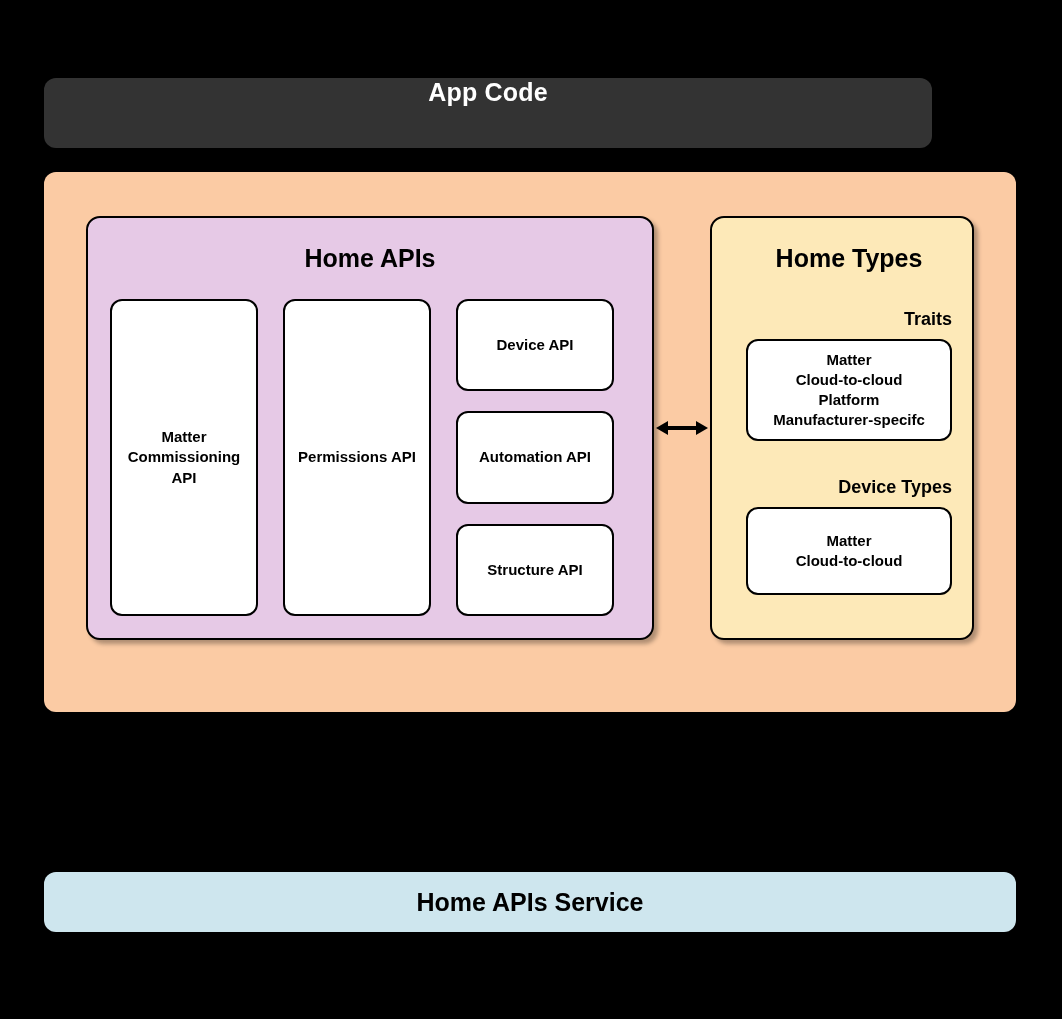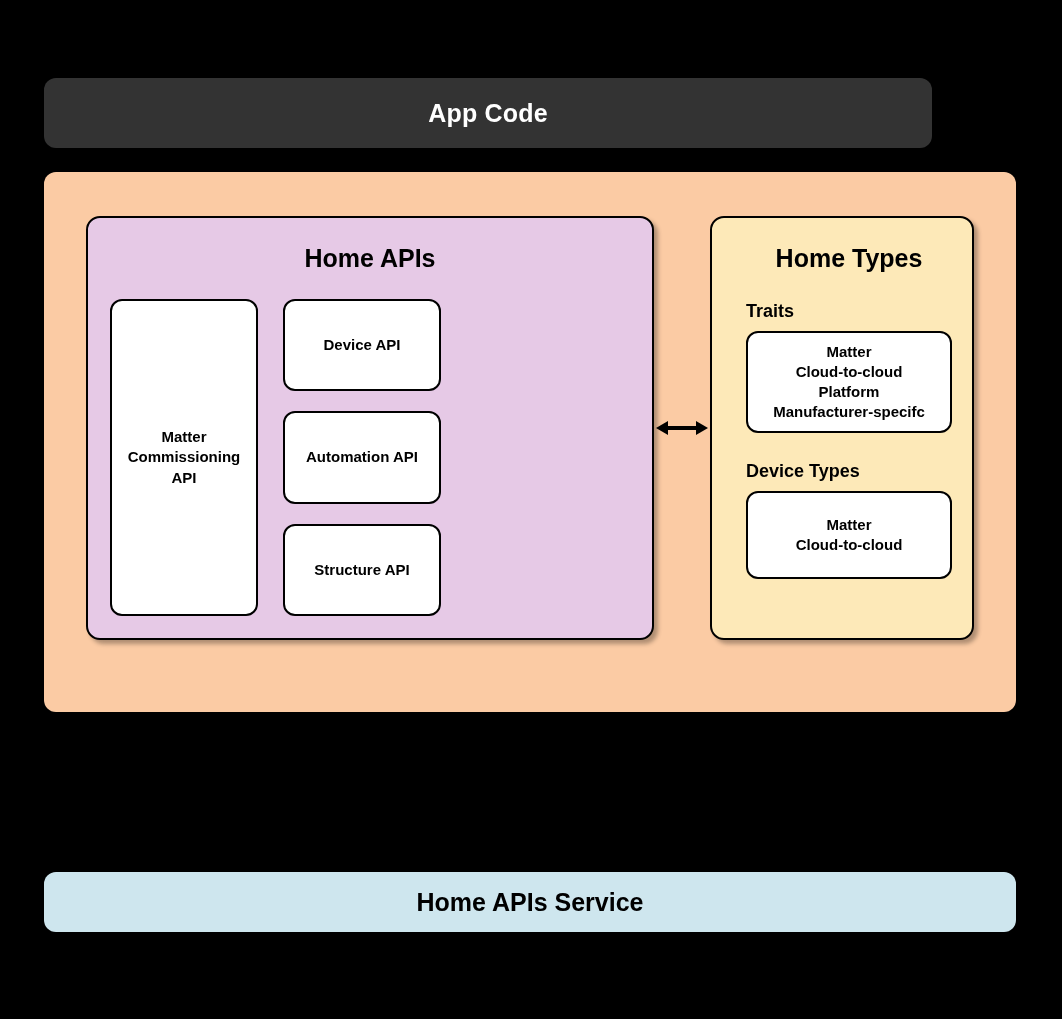--- a/index.html
+++ b/index.html
@@ -18,21 +18,21 @@
   
   .app-code-bar {
     position: absolute;
     left: 44px;
     top: 78px;
     width: 888px;
     height: 70px;
     background: #333333;
     border-radius: 12px;
     display: flex;
-    align-items: center;
+    align-items: flex-start;
     justify-content: center;
   }
   .app-code-label {
     color: #ffffff;
     font-size: 25px;
     font-weight: bold;
     letter-spacing: 0.2px;
   }
 
   
@@ -134,22 +134,22 @@
     height: 424px;
     padding: 26px 20px 20px 34px;
     display: flex;
     flex-direction: column;
     align-items: stretch;
   }
   .subhead {
     font-size: 18px;
     font-weight: bold;
     color: #000000;
-    text-align: left;
-    margin-top: 28px;
+    text-align: right;
+    margin-top: 36px;
     margin-bottom: 9px;
   }
   .types-card {
     background: #ffffff;
     border: 2px solid #000000;
     border-radius: 12px;
     display: flex;
     align-items: center;
     justify-content: center;
     text-align: center;
@@ -202,20 +202,21 @@
 </div>
 
 <div class="sdk-container">
   <div class="sdk-inner">
 
     <div class="panel home-apis-panel">
       <div class="panel-title">Home APIs</div>
 
       <div class="home-apis-cards">
         <div class="card card-tall">Matter<br>Commissioning<br>API</div>
+        <div class="card card-tall">Permissions API</div>
 
         <div class="stack-col">
           <div class="card">Device API</div>
           <div class="card">Automation API</div>
           <div class="card">Structure API</div>
         </div>
       </div>
     </div>
 
     <div class="arrow-gap">

